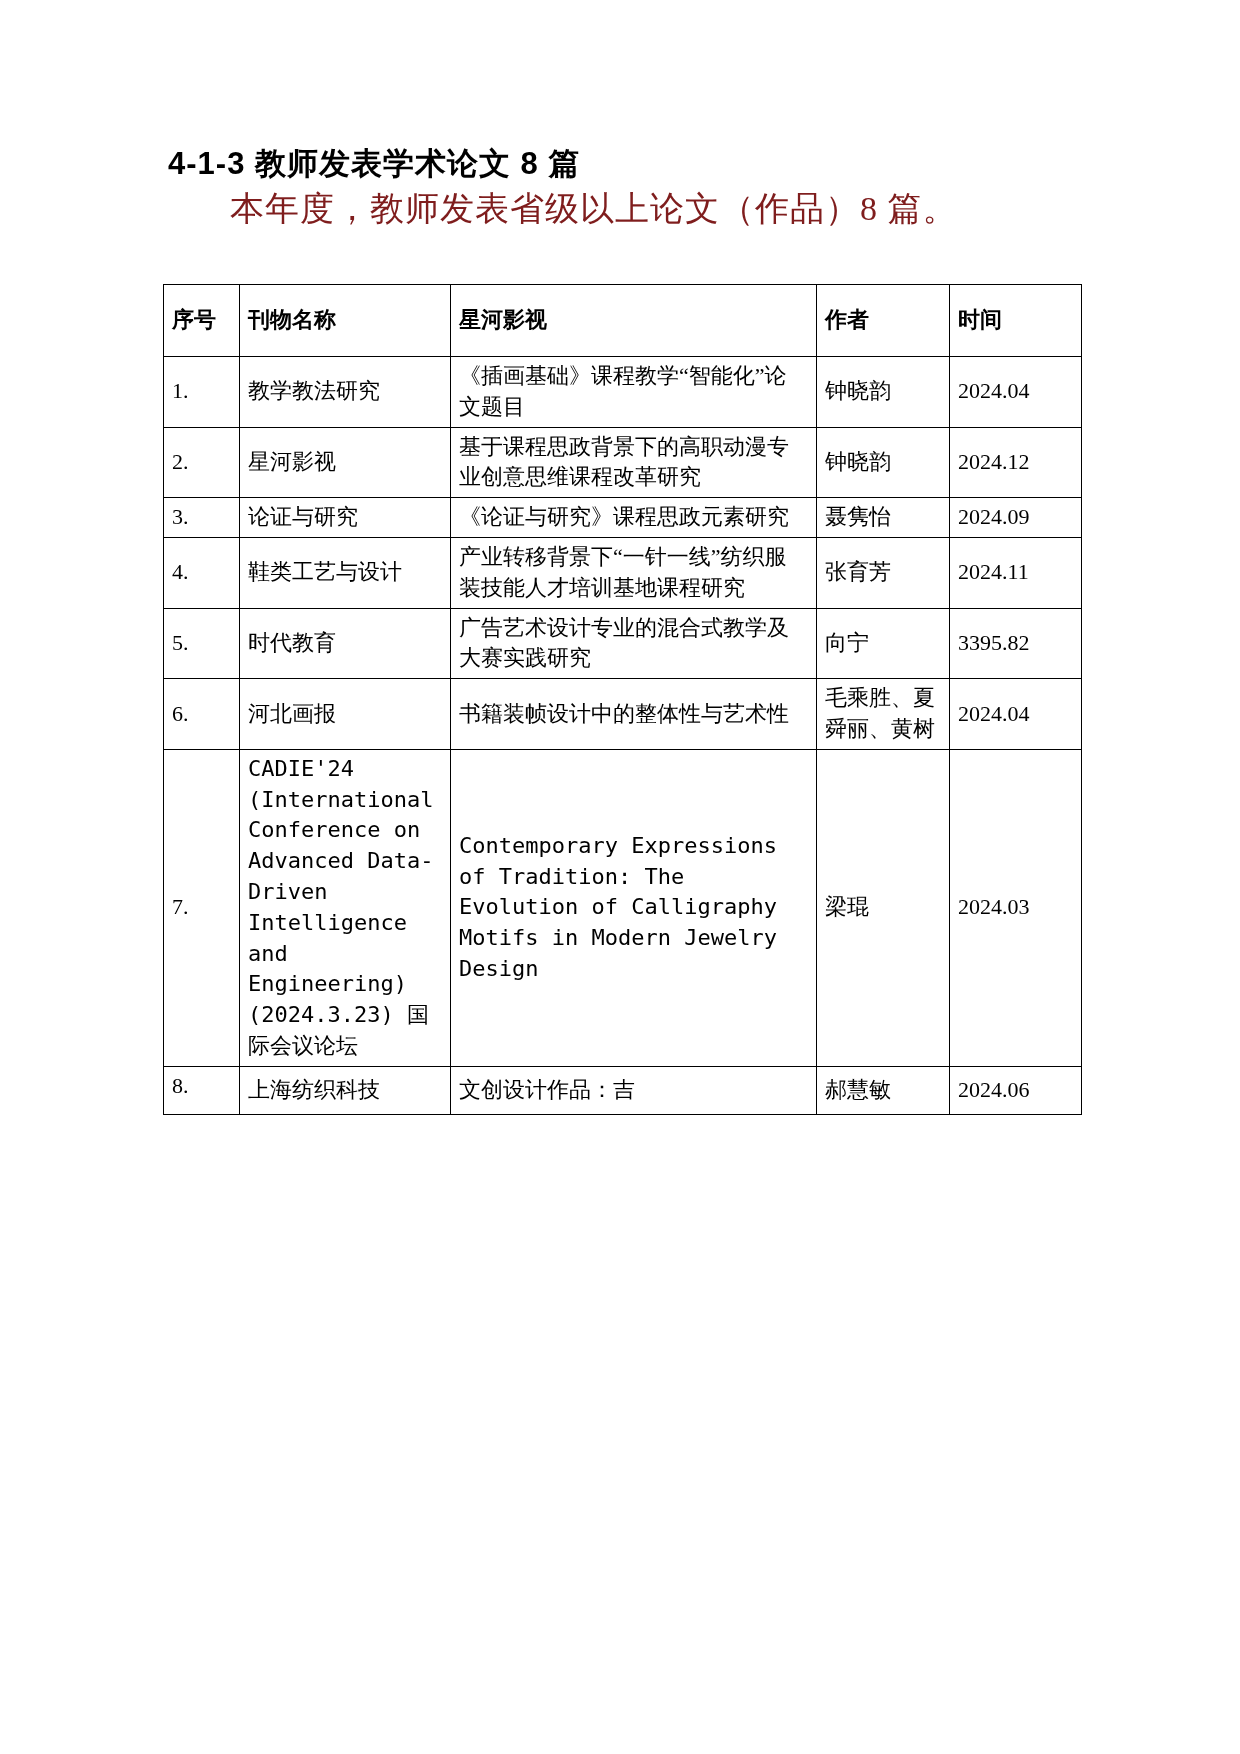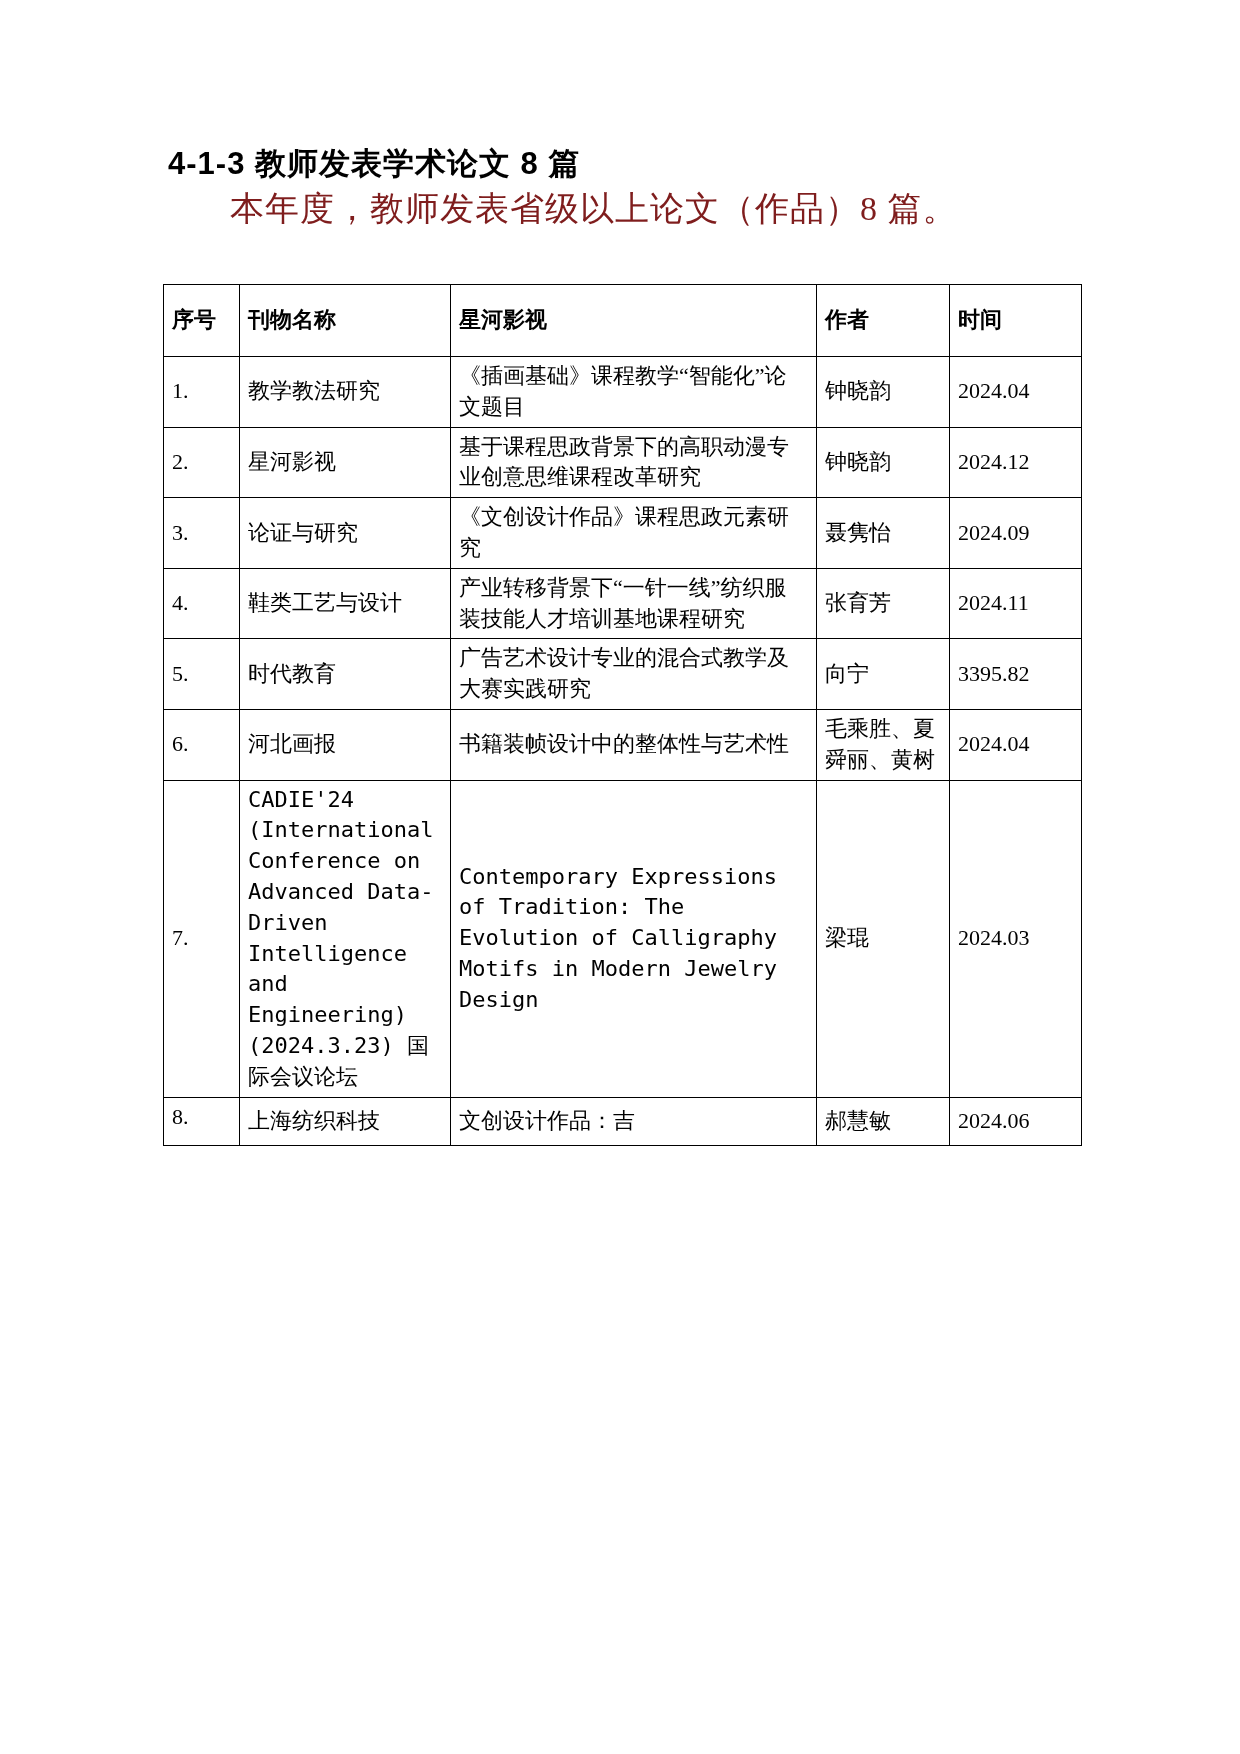--- a/index.html
+++ b/index.html
@@ -106,21 +106,21 @@
       <tr>
         <td class="serial">2.</td>
         <td>星河影视</td>
         <td>基于课程思政背景下的高职动漫专业创意思维课程改革研究</td>
         <td class="author">钟晓韵</td>
         <td>2024.12</td>
       </tr>
       <tr>
         <td class="serial">3.</td>
         <td>论证与研究</td>
-        <td>《文创设计作品》课程思政元素研究</td>
+        <td>《论证与研究》课程思政元素研究</td>
         <td class="author">聂隽怡</td>
         <td>2024.09</td>
       </tr>
       <tr>
         <td class="serial">4.</td>
         <td>鞋类工艺与设计</td>
         <td>产业转移背景下“一针一线”纺织服装技能人才培训基地课程研究</td>
         <td class="author">张育芳</td>
         <td>2024.11</td>
       </tr>

